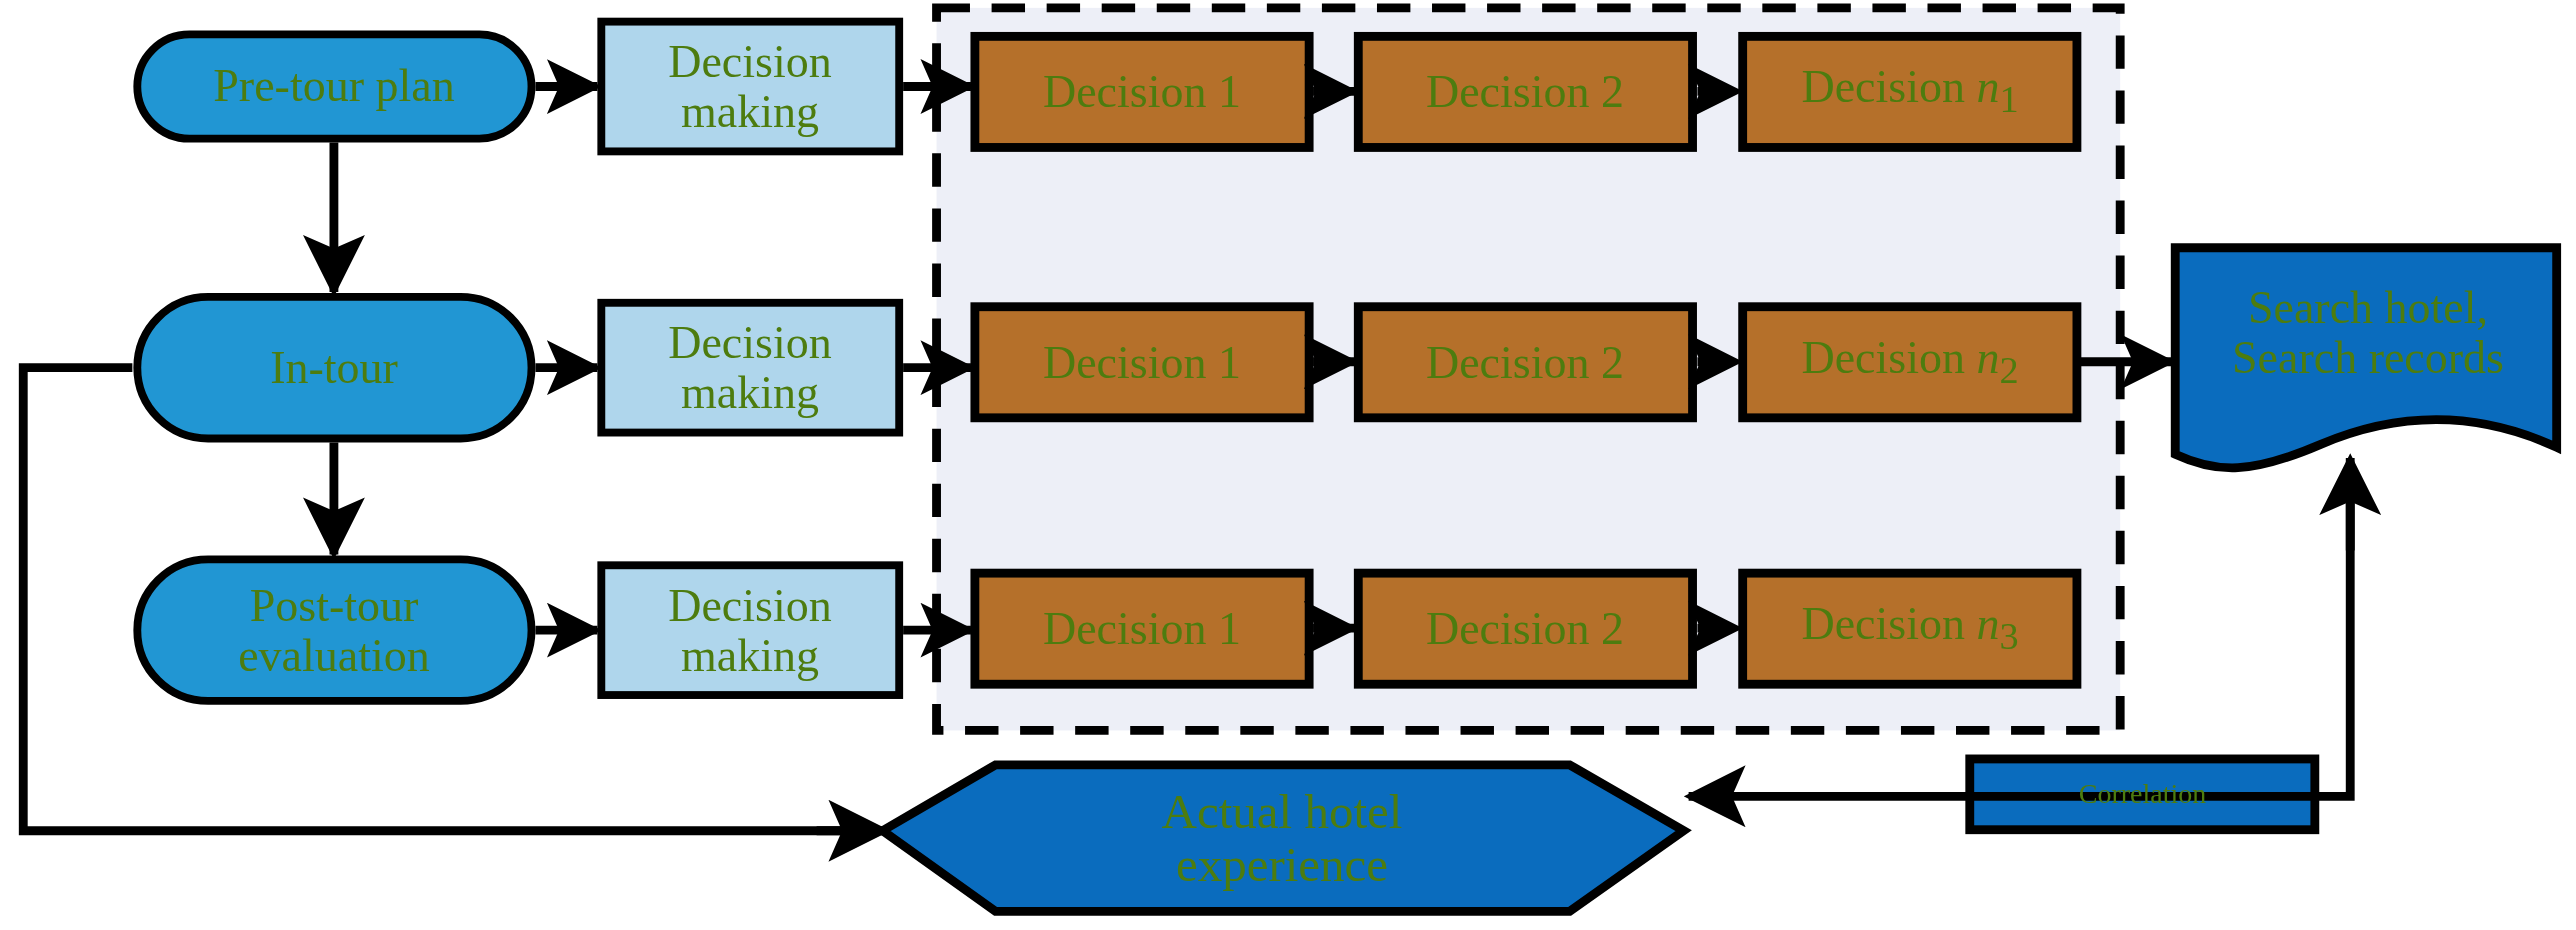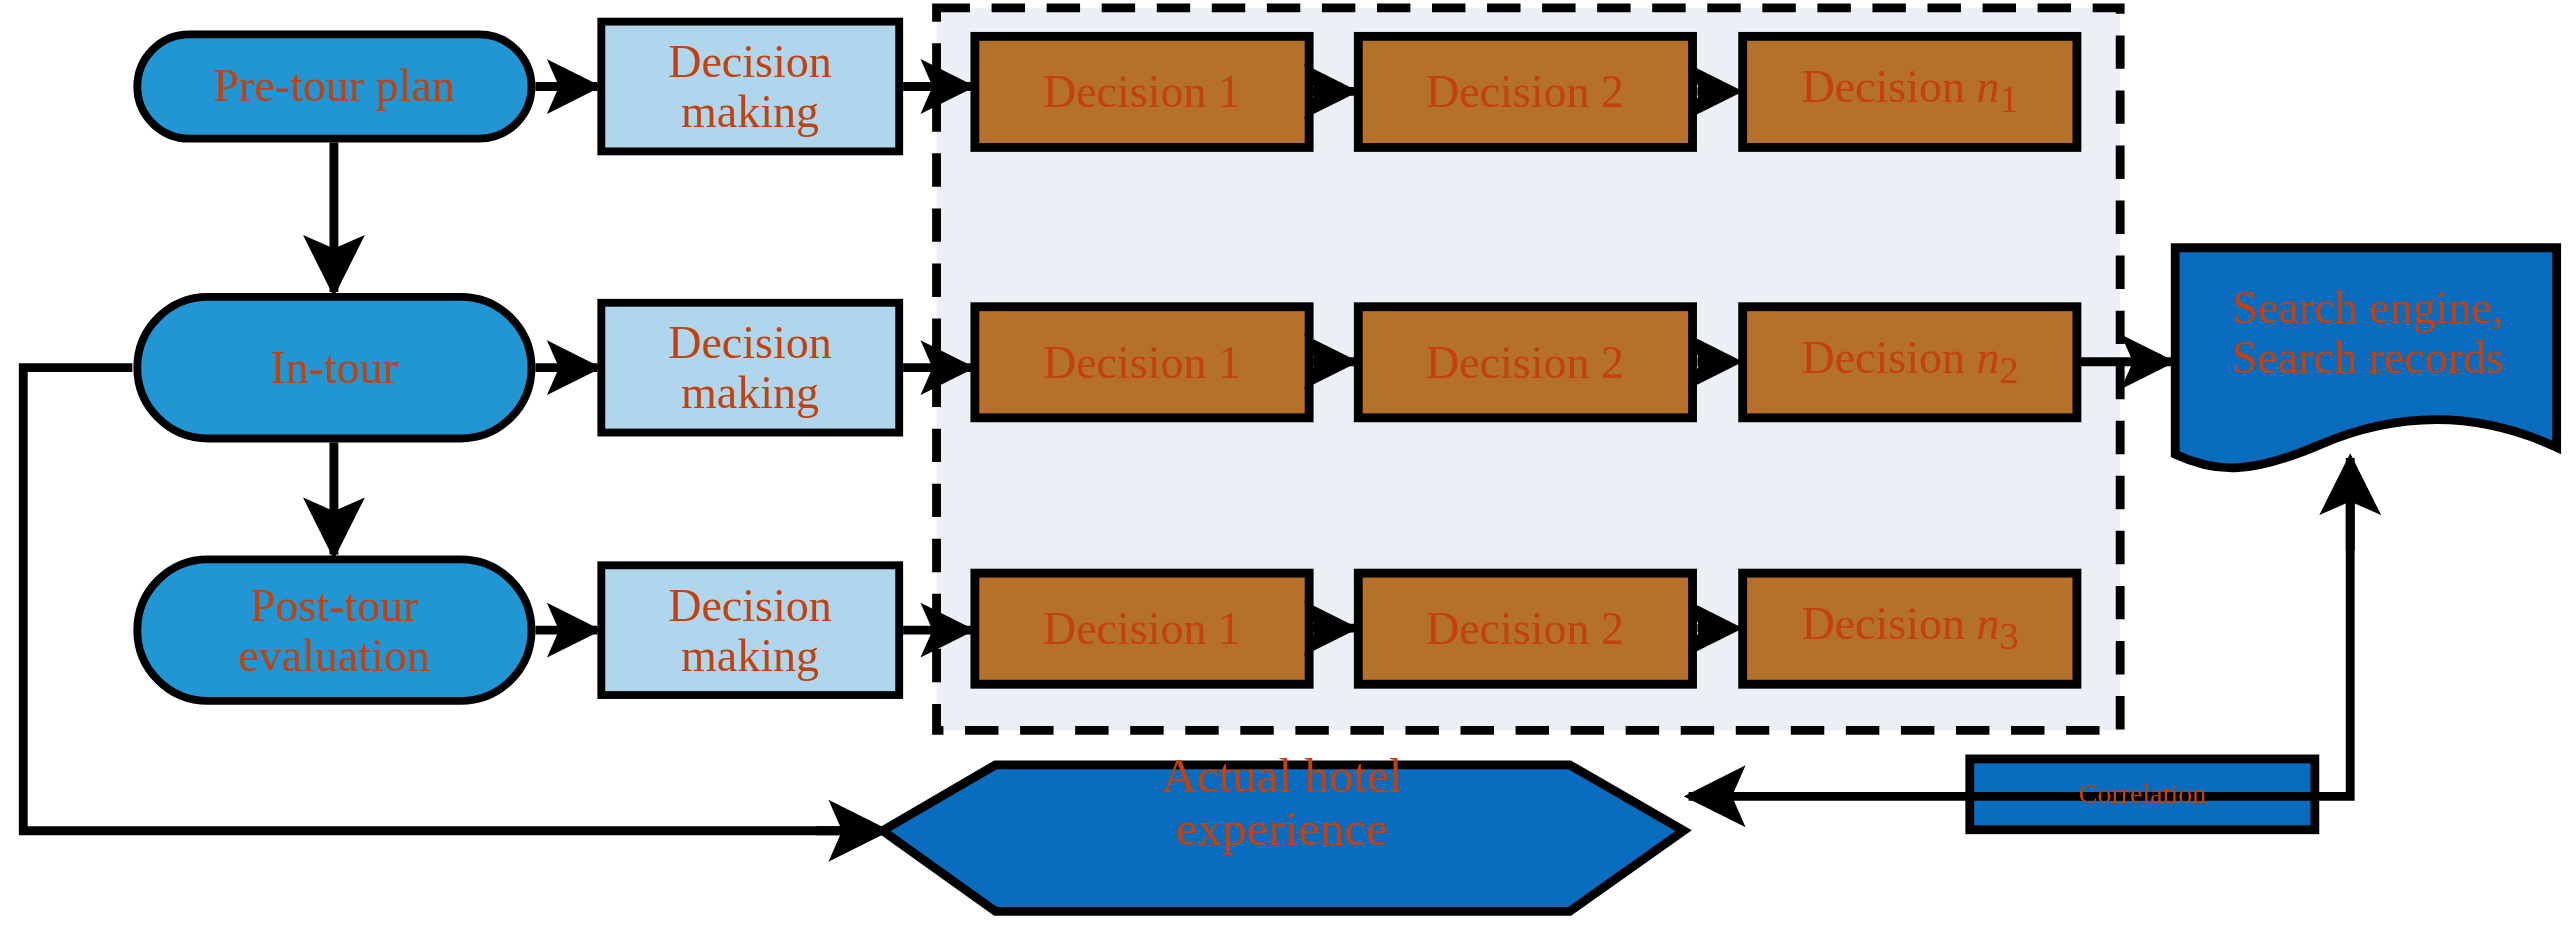--- a/index.html
+++ b/index.html
@@ -22,21 +22,21 @@
     width: 2576px;
     height: 930px;
   }
   .node-label {
     position: absolute;
     display: flex;
     flex-direction: column;
     align-items: center;
     justify-content: center;
     text-align: left;
-    color: #c2410c;
+    color: #4d7c0f;
     line-height: 1.08;
     pointer-events: none;
     white-space: nowrap;
   }
   .lbl-stage   { font-size: 46px; }
   .lbl-dm      { font-size: 46px; }
   .lbl-dec     { font-size: 46px; }
   .lbl-doc     { font-size: 46px; }
   .lbl-hex     { font-size: 49px; }
   .lbl-corr    { font-size: 28px; }
@@ -182,25 +182,25 @@
     <span>Decision 1</span>
   </div>
   <div class="node-label lbl-dec" style="left:1358px; top:573px; width:334px; height:111px;">
     <span>Decision 2</span>
   </div>
   <div class="node-label lbl-dec" style="left:1743px; top:573px; width:334px; height:111px;">
     <span><span>Decision </span><span class="sub">n</span><sub>3</sub></span>
   </div>
 
   <div class="node-label lbl-doc" style="left:2176px; top:252px; width:384px; height:162px;">
-    <span>Search engine,</span>
+    <span>Search hotel,</span>
     <span>Search records</span>
   </div>
 
-  <div class="node-label lbl-hex" style="left:995px; top:729px; width:574px; height:147px;">
+  <div class="node-label lbl-hex" style="left:995px; top:765px; width:574px; height:147px;">
     <span>Actual hotel</span>
     <span>experience</span>
   </div>
 
   <div class="node-label lbl-corr" style="left:1970px; top:759px; width:345px; height:71px;">
     <span>Correlation</span>
   </div>
 
 </div>
 

